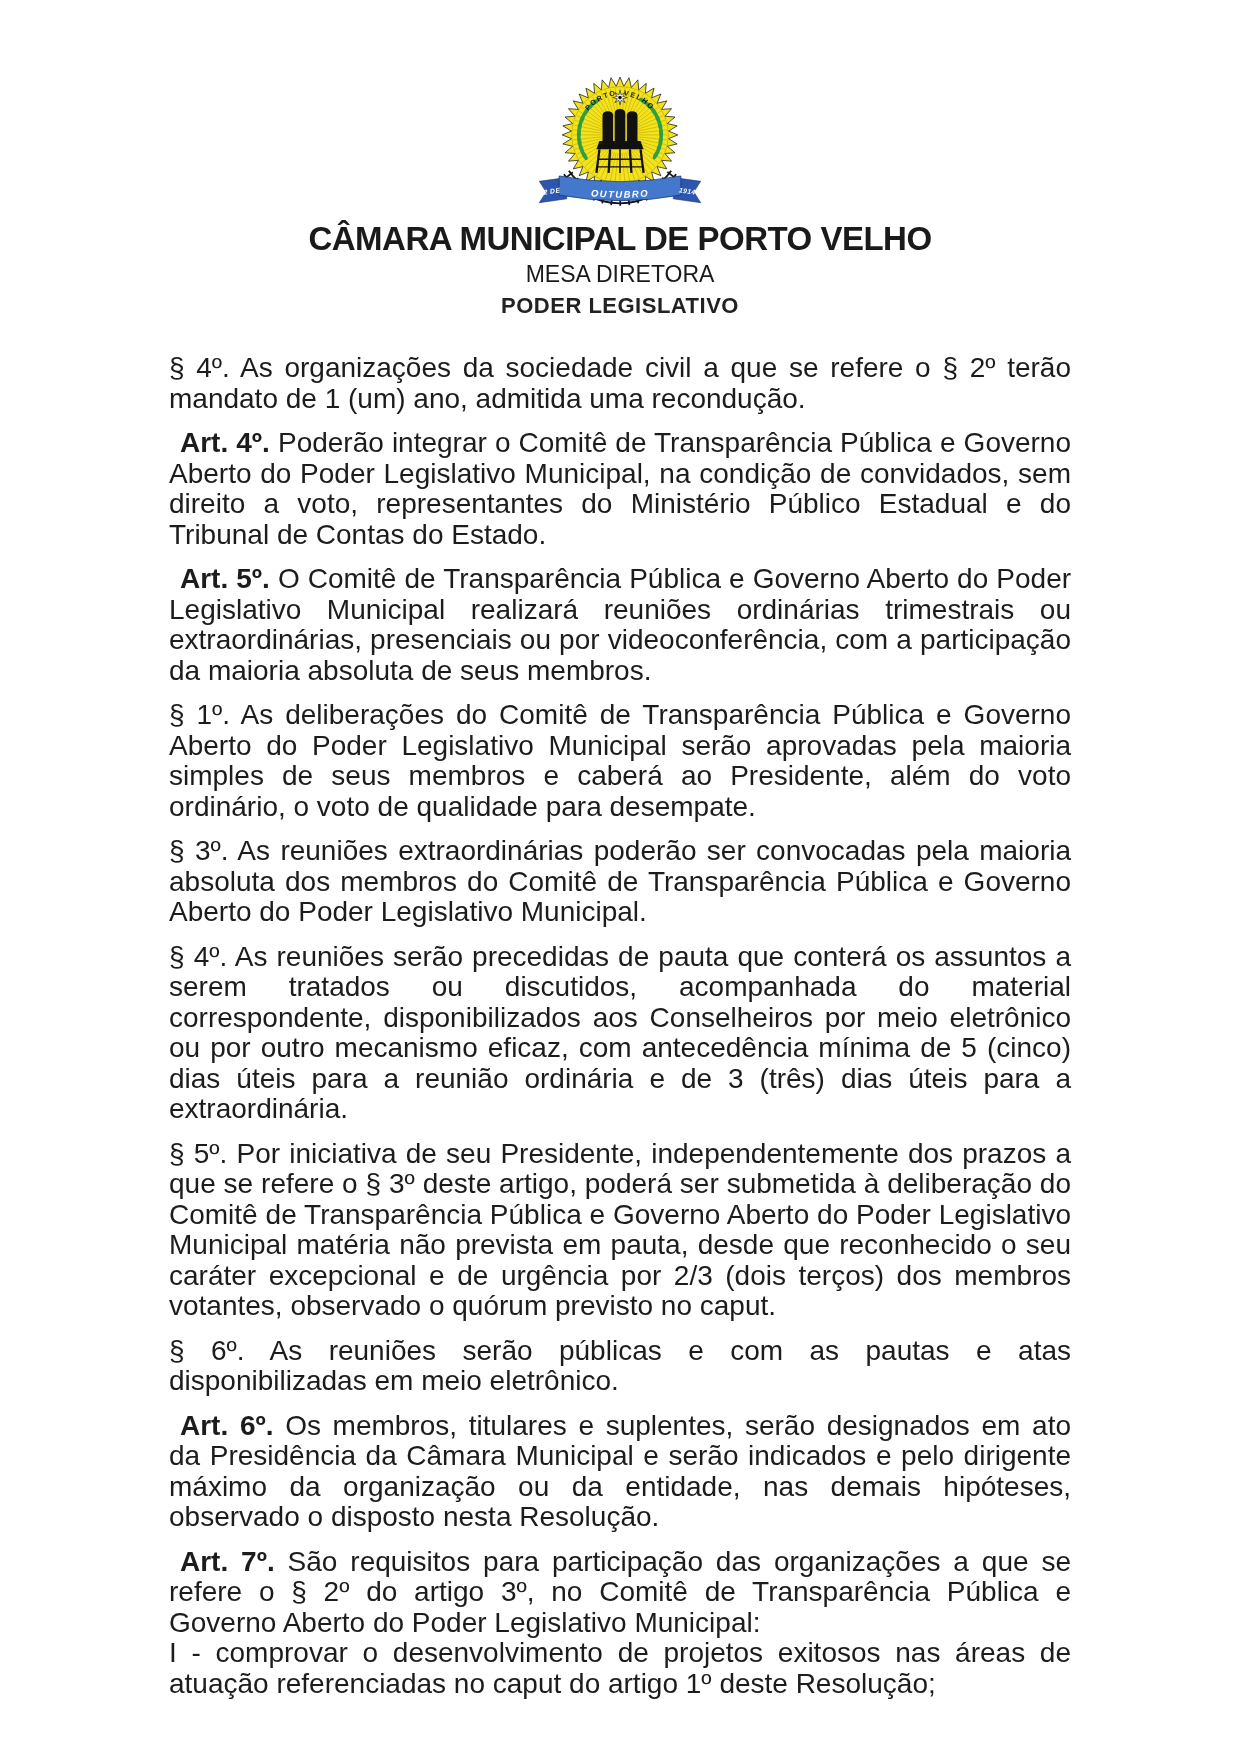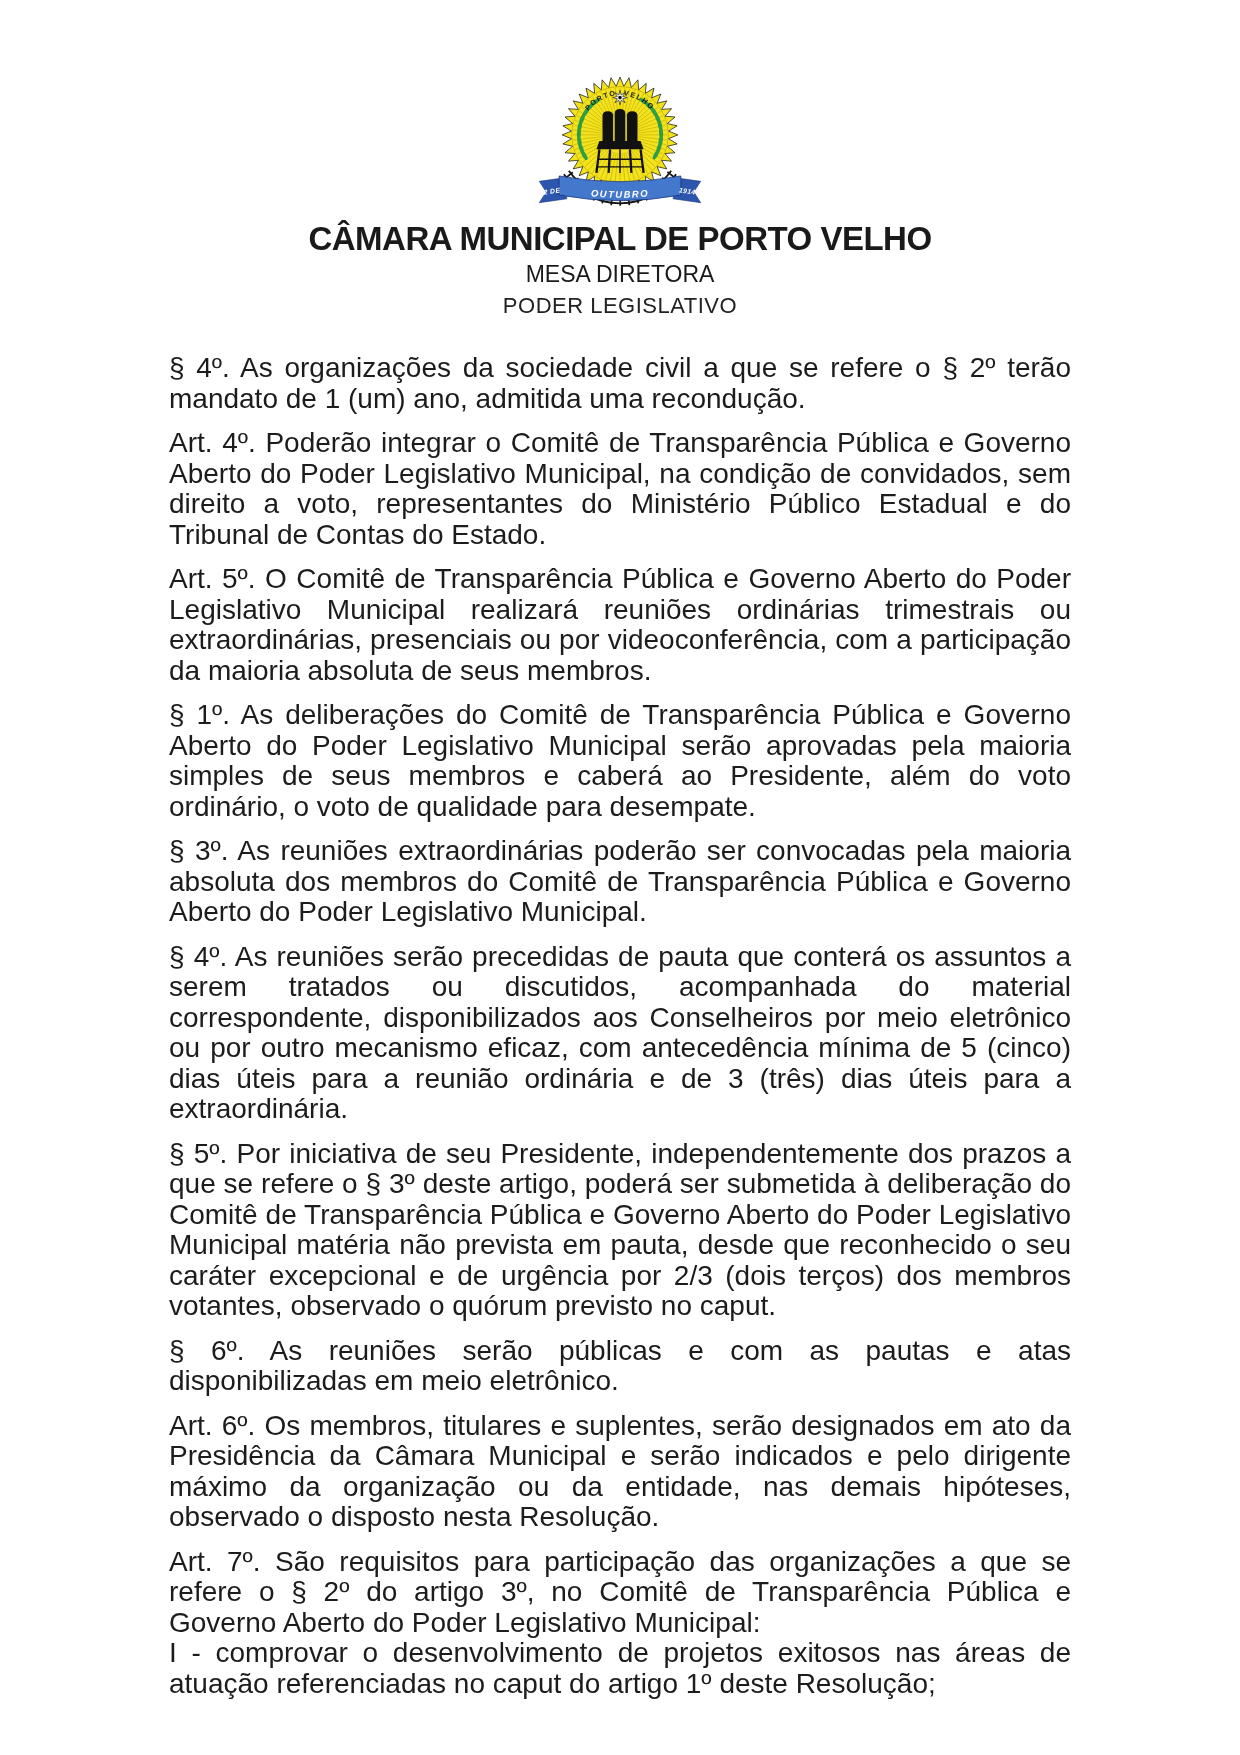--- a/index.html
+++ b/index.html
@@ -15,32 +15,32 @@
   .seal-wrap { line-height:0; }
   .seal-wrap svg { display:inline-block; }
   .title {
     font-size:33px; line-height:38px; font-weight:700; color:#1a1a1a;
     letter-spacing:-0.5px; margin:9px 8px 0;
   }
   .subtitle {
     font-size:23px; line-height:29px; font-weight:400; color:#1a1a1a; margin:2px 0 0;
   }
   .dept {
-    font-size:22px; line-height:29px; font-weight:400; color:#222; margin:2px 0 0;
+    font-size:22px; line-height:29px; font-weight:700; color:#222; margin:2px 0 0;
     letter-spacing:0.5px;
   }
 
   
   .content {
     width:902px; margin:33px auto 0; color:#1c1c1c;
     font-size:28px; line-height:30.5px; text-align:justify;
   }
   .para { margin:0 0 14px; }
   .para.joined { margin-bottom:0; }
-  .lead.b { font-weight:400; }
+  .lead.b { font-weight:700;margin-left:11px; }
 
   
   .seal-arc-text { font-size:9.5px; font-weight:700; letter-spacing:2px; fill:#1b1b1b; }
   .seal-band-text { font-size:12.5px; font-weight:700; font-style:italic; letter-spacing:2px; fill:#ffffff; }
   .seal-tail-text { font-size:9px; font-weight:700; font-style:italic; letter-spacing:0.5px; fill:#ffffff; }
 </style>
 </head>
 <body>
 
 <div class="page">

